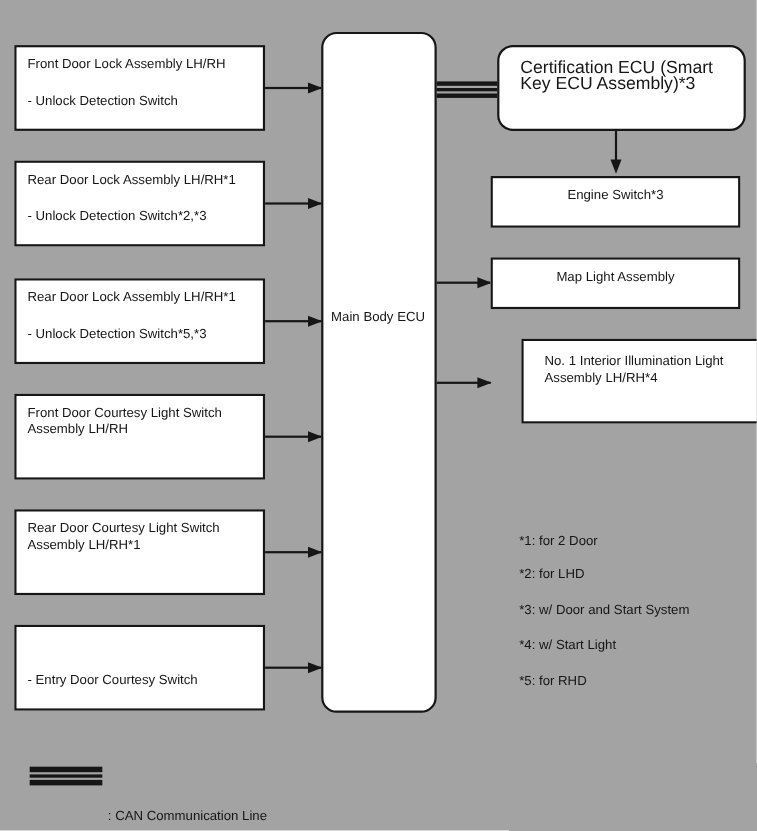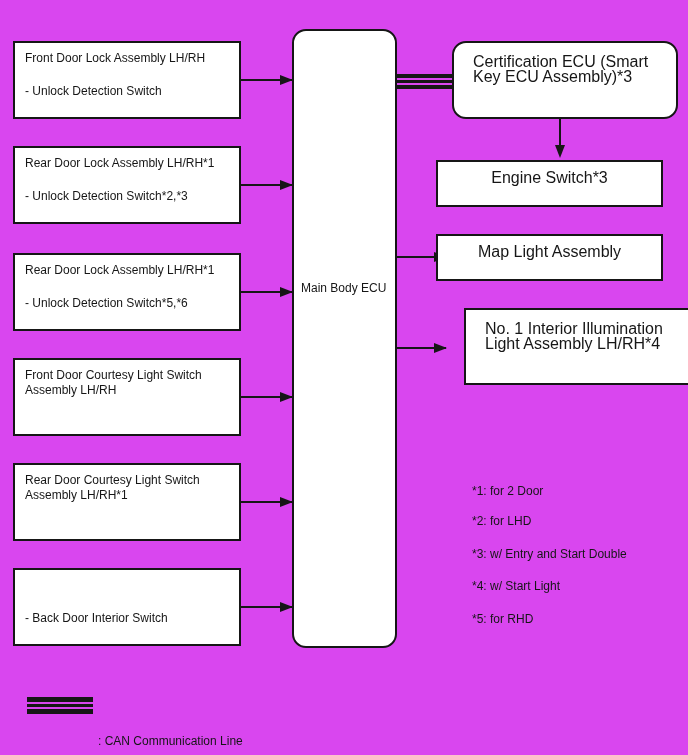--- a/index.html
+++ b/index.html
@@ -1,33 +1,33 @@
 <!DOCTYPE html>
 <html><head>
 <meta charset="utf-8">
 <style>
   :root { --ink: #161616; }
   * { margin:0; padding:0; box-sizing:border-box; }
   html,body { background:#fff; }
   body { font-family:"Liberation Sans", sans-serif; color:var(--ink); }
-  .canvas { position:relative; width:688px; height:755px; background:#d946ef; overflow:hidden; }
+  .canvas { position:relative; width:688px; height:755px; background:#a3a3a3; overflow:hidden; }
 
   
   .lbox {
     position:absolute; left:13px; width:228px; height:78px;
     border:2px solid var(--ink); background:#fff;
     font-size:12px; line-height:15px;
   }
   .lbox .t { position:absolute; top:8px; left:10px; right:8px; }
   .lbox .d { position:absolute; top:41px; left:10px; right:8px; }
 
   .rbox {
-    position:absolute; left:436px; width:227px;
+    position:absolute; left:446px; width:227px;
     border:2px solid var(--ink); background:#fff;
-    font-size:16px; line-height:15px;
+    font-size:12px; line-height:15px;
   }
   .rbox.small { height:47px; text-align:center; padding-top:8px; }
   .rbox.big   { height:77px;margin-left:28px; }
   .rbox.big .t { position:absolute; top:11px; left:19px; width:192px; }
 
   
   .ecu {
     position:absolute; left:292px; top:29px; width:105px; height:619px;
     border:2px solid var(--ink); border-radius:14px; background:#fff;
   }
@@ -79,32 +79,32 @@
   <div class="lbox" style="top:41px">
     <div class="t">Front Door Lock Assembly LH/RH</div>
     <div class="d">- Unlock Detection Switch</div>
   </div>
   <div class="lbox" style="top:146px">
     <div class="t">Rear Door Lock Assembly LH/RH*1</div>
     <div class="d">- Unlock Detection Switch*2,*3</div>
   </div>
   <div class="lbox" style="top:253px">
     <div class="t">Rear Door Lock Assembly LH/RH*1</div>
-    <div class="d">- Unlock Detection Switch*5,*6</div>
+    <div class="d">- Unlock Detection Switch*5,*3</div>
   </div>
   <div class="lbox" style="top:358px">
     <div class="t">Front Door Courtesy Light Switch Assembly LH/RH</div>
     <div class="d"></div>
   </div>
   <div class="lbox" style="top:463px">
     <div class="t">Rear Door Courtesy Light Switch Assembly LH/RH*1</div>
     <div class="d"></div>
   </div>
   <div class="lbox" style="top:568px">
-    <div class="d">- Back Door Interior Switch</div>
+    <div class="d">- Entry Door Courtesy Switch</div>
   </div>
 
   <div class="arrow-h" style="left:241px; top:79px;  width:51px"></div>
   <div class="arrow-h" style="left:241px; top:184px; width:51px"></div>
   <div class="arrow-h" style="left:241px; top:291px; width:51px"></div>
   <div class="arrow-h" style="left:241px; top:396px; width:51px"></div>
   <div class="arrow-h" style="left:241px; top:501px; width:51px"></div>
   <div class="arrow-h" style="left:241px; top:606px; width:51px"></div>
 
   <div class="ecu">
@@ -136,21 +136,21 @@
   </div>
 
   <div class="arrow-h" style="left:397px; top:347px; width:49px"></div>
 
   <div class="rbox big" style="top:308px">
     <div class="t">No. 1 Interior Illumination Light Assembly LH/RH*4</div>
   </div>
 
   <div class="footnote" style="top:484px">*1: for 2 Door</div>
   <div class="footnote" style="top:514px">*2: for LHD</div>
-  <div class="footnote" style="top:547px">*3: w/ Entry and Start Double</div>
+  <div class="footnote" style="top:547px">*3: w/ Door and Start System</div>
   <div class="footnote" style="top:579px">*4: w/ Start Light</div>
   <div class="footnote" style="top:612px">*5: for RHD</div>
 
   <div class="can-bars legend-bars">
     <div class="bar b1"></div>
       <div class="gap"></div>
     <div class="bar b2"></div>
       <div class="gap"></div>
     <div class="bar b3"></div>
   </div>

